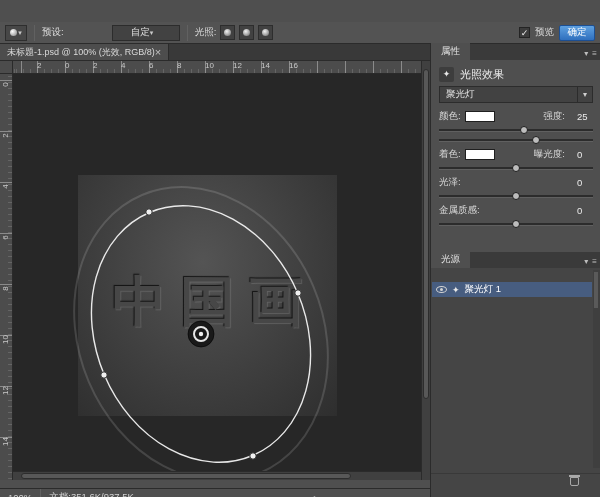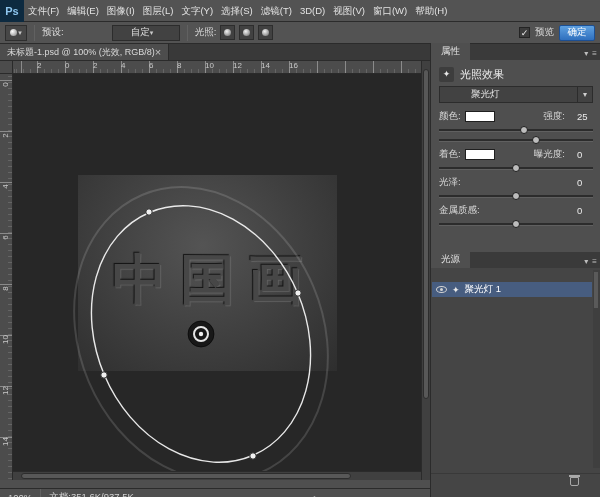--- a/index.html
+++ b/index.html
@@ -63,21 +63,21 @@
               repeating-linear-gradient(to bottom, rgba(150,150,150,.85) 0 1px, transparent 1px 51px),
               repeating-linear-gradient(to bottom, rgba(130,130,130,.45) 0 1px, transparent 1px 6px);
             background-position:0 6px, 100% 2px;
             background-size:100% auto, 4px auto;
             background-repeat:repeat-y, repeat-y; }
   .vruler span { position:absolute; left:-2px; width:14px; text-align:center; font-size:8px;
                  color:#c9c9c9; transform:rotate(-90deg); }
 
   .canvas { position:absolute; left:13px; top:74px; width:408px; height:406px; background:#272727;
             overflow:hidden; }
-  .art { position:absolute; left:65px; top:101px; width:259px; height:196px;
+  .art { position:absolute; left:65px; top:101px; width:259px; height:241px;
          background:radial-gradient(ellipse at 48% 36%, #545454 0%, #404040 52%, #2e2e2e 100%);
          display:flex; align-items:center; justify-content:center; }
   .watermark { font-size:54px; font-weight:bold; letter-spacing:14px; color:#474747;
                margin-top:14px; padding-left:14px;
                text-shadow:-1px -1px 1px rgba(0,0,0,.75), 1px 1px 1px rgba(170,170,170,.28); }
   .light-overlay { position:absolute; left:0; top:0; }
 
   .vscroll { position:absolute; left:421px; top:61px; width:9px; height:419px; background:#404040;
              border-left:1px solid #2b2b2b; }
   .vscroll .thumb-v { position:absolute; left:1px; top:8px; width:6px; height:330px;
@@ -103,21 +103,21 @@
   .panel-tab { background:#4f4f4f; font-size:9.5px; color:#e2e2e2; padding:2px 10px 2px 10px; }
   .head-icons { margin-left:auto; display:flex; gap:4px; padding:0 4px 2px 0;
                 color:#bdbdbd; font-size:8px; }
   .props { position:absolute; left:0; top:16px; width:170px; height:192px; background:#4f4f4f;
            padding:5px 8px 0 8px; overflow:hidden; }
   .effect-row { display:flex; align-items:center; gap:6px; height:18px; }
   .effect-ico { width:15px; height:15px; background:#3d3d3d; border-radius:2px; color:#e8e8e8;
                 font-size:9px; display:flex; align-items:center; justify-content:center; }
   .effect-title { font-size:11px; color:#eaeaea; }
   .big-dropdown { height:17px; background:#424242; border:1px solid #2c2c2c; display:flex;
-                  align-items:center; margin:3px 0 4px 0; font-size:9.5px; color:#e2e2e2;padding-left:25px; }
+                  align-items:center; margin:3px 0 4px 0; font-size:9.5px; color:#e2e2e2; }
   .bd-text { padding-left:6px; flex:1; }
   .bd-arrow { width:15px; align-self:stretch; border-left:1px solid #2c2c2c; display:flex;
               align-items:center; justify-content:center; font-size:8px; color:#cfcfcf; }
   .prow { display:flex; align-items:center; height:18px; font-size:9.5px; color:#d8d8d8; }
   .rgroup { margin-left:auto; display:flex; align-items:center; gap:12px; }
   .pval { min-width:16px; color:#ececec; }
   .swatch { width:30px; height:11px; background:#fff; border:1px solid #1f1f1f; margin-left:4px; }
   .slider { position:relative; height:10px; }
   .track { position:absolute; left:0; right:0; top:4px; height:3px; background:#2c2c2c;
            border-bottom:1px solid #606060; }
@@ -140,34 +140,20 @@
                    justify-content:flex-end; padding-right:22px; }
   .trash { position:relative; width:9px; height:9px; border:1px solid #a8a8a8;
            border-radius:0 0 2px 2px; }
   .trash-lid { position:absolute; top:-3px; left:-2px; width:11px; height:2px; background:#a8a8a8; }
 </style>
 </head>
 <body>
 
 <div id="app">
 
-  <div class="menubar">
-    <div class="ps-logo">Ps</div>
-    <span class="menu-item">文件(F)</span>
-    <span class="menu-item">编辑(E)</span>
-    <span class="menu-item">图像(I)</span>
-    <span class="menu-item">图层(L)</span>
-    <span class="menu-item">文字(Y)</span>
-    <span class="menu-item">选择(S)</span>
-    <span class="menu-item">滤镜(T)</span>
-    <span class="menu-item">3D(D)</span>
-    <span class="menu-item">视图(V)</span>
-    <span class="menu-item">窗口(W)</span>
-    <span class="menu-item">帮助(H)</span>
-  </div>
 
   <div class="optionsbar">
     <div class="tp-box">
       <span class="tp-glyph"></span>
       <span class="mini-arrow">▾</span>
     </div>
     <div class="vsep"></div>
     <span class="opt-label">预设:</span>
     <div class="dropdown-sm">
       <span>自定</span>

